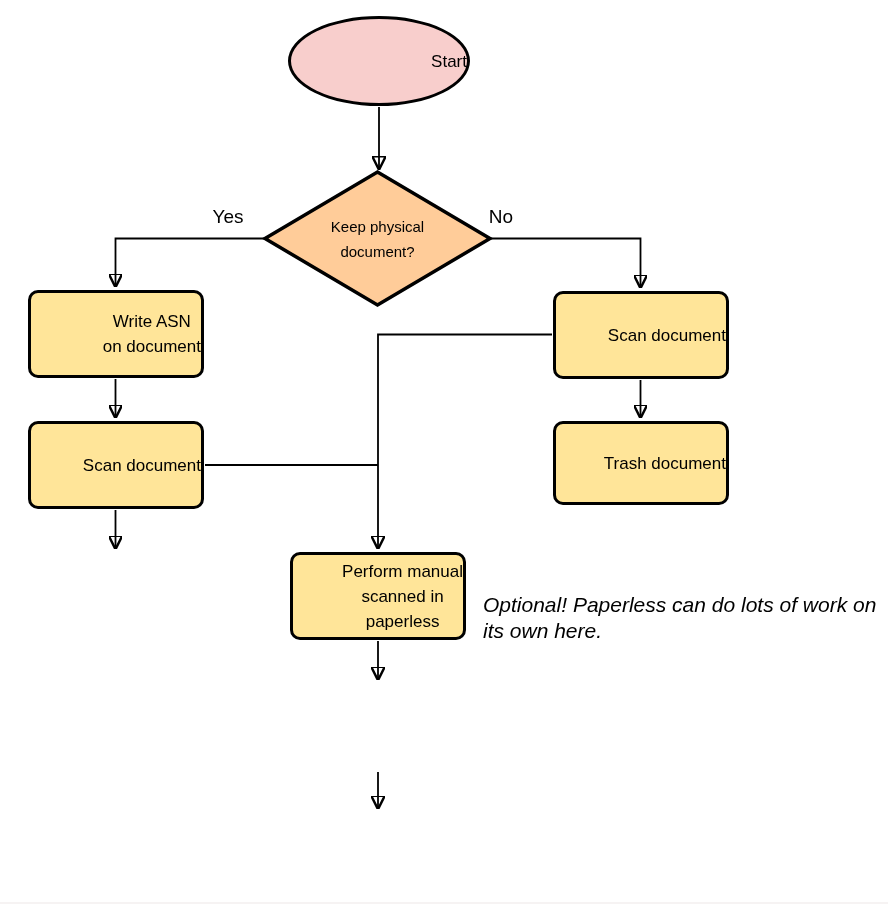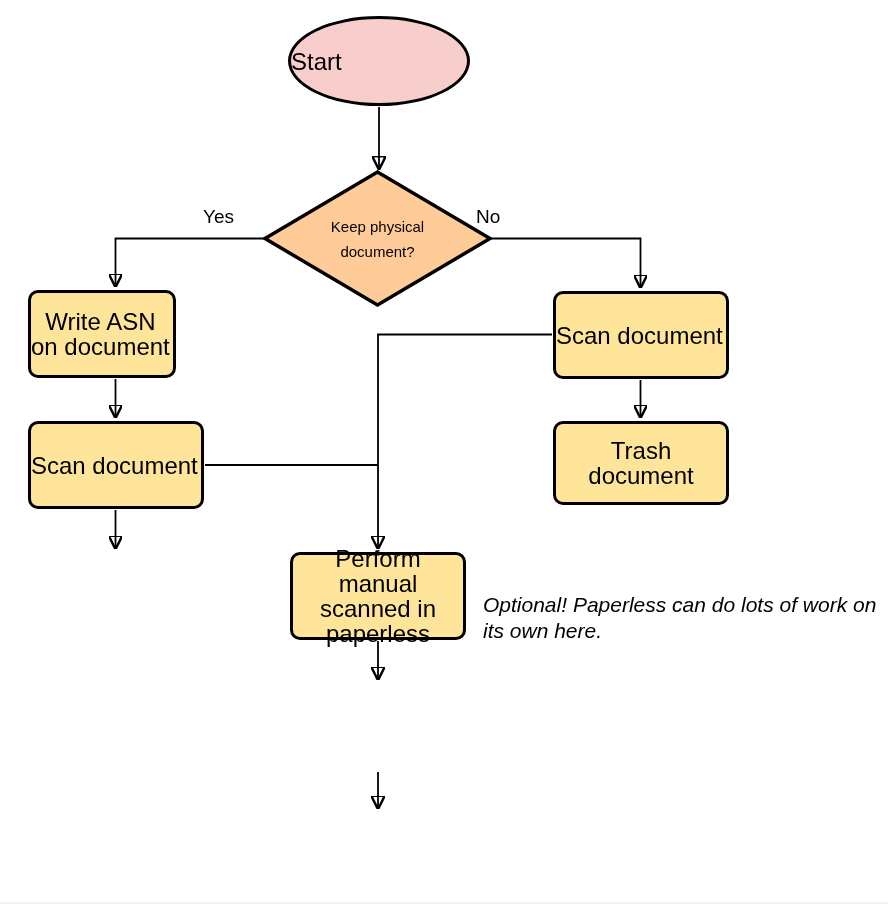--- a/index.html
+++ b/index.html
@@ -16,23 +16,23 @@
   .edges path {
     fill: none;
     stroke: var(--stroke, #000000);
     stroke-width: 1.8;
   }
   .node {
     position: absolute;
     box-sizing: border-box;
     display: flex;
     align-items: center;
-    justify-content: flex-start;
+    justify-content: flex-end;
     text-align: center;
-    font-size: 24px;
+    font-size: 17px;
     line-height: 25px;
     white-space: pre-line;
   }
   .process {
     background: var(--process_fill, #FFE599);
     border: 3.5px solid var(--stroke, #000000);
     border-radius: 10px;
   }
   .terminal {
     background: var(--terminal_fill, #F8CECC);
@@ -53,21 +53,21 @@
   .node-diamond polygon {
     fill: var(--decision_fill, #FFCC99);
     stroke: var(--stroke, #000000);
     stroke-width: 3.5;
   }
   .node-diamond .lbl { position: relative; }
   .edge-label {
     position: absolute;
     font-size: 19px;
     line-height: 22px;
-    text-align: left;
+    text-align: center;
   }
   .note {
     position: absolute;
     left: 483px;
     top: 592px;
     width: 410px;
     font-size: 21px;
     line-height: 26px;
     font-style: italic;
     white-space: pre-line;
@@ -113,21 +113,21 @@
       <polygon points="116.5,4 229,70.5 116.5,137 4,70.5"></polygon>
     </svg>
     <span class="lbl">Keep physical
 document?</span>
   </div>
 
   <div class="edge-label" style="left:203px; top:206px; width:50px">Yes</div>
 
   <div class="edge-label" style="left:476px; top:206px; width:50px">No</div>
 
-  <div class="node process" style="left:28px; top:290px; width:148px; height:88px">
+  <div class="node process" style="left:28px; top:290px; width:176px; height:88px">
     <span class="lbl">Write ASN
 on document</span>
   </div>
 
   <div class="node process" style="left:28px; top:421px; width:176px; height:88px">
     <span class="lbl">Scan document</span>
   </div>
 
 
   <div class="node process" style="left:553px; top:291px; width:176px; height:88px">

